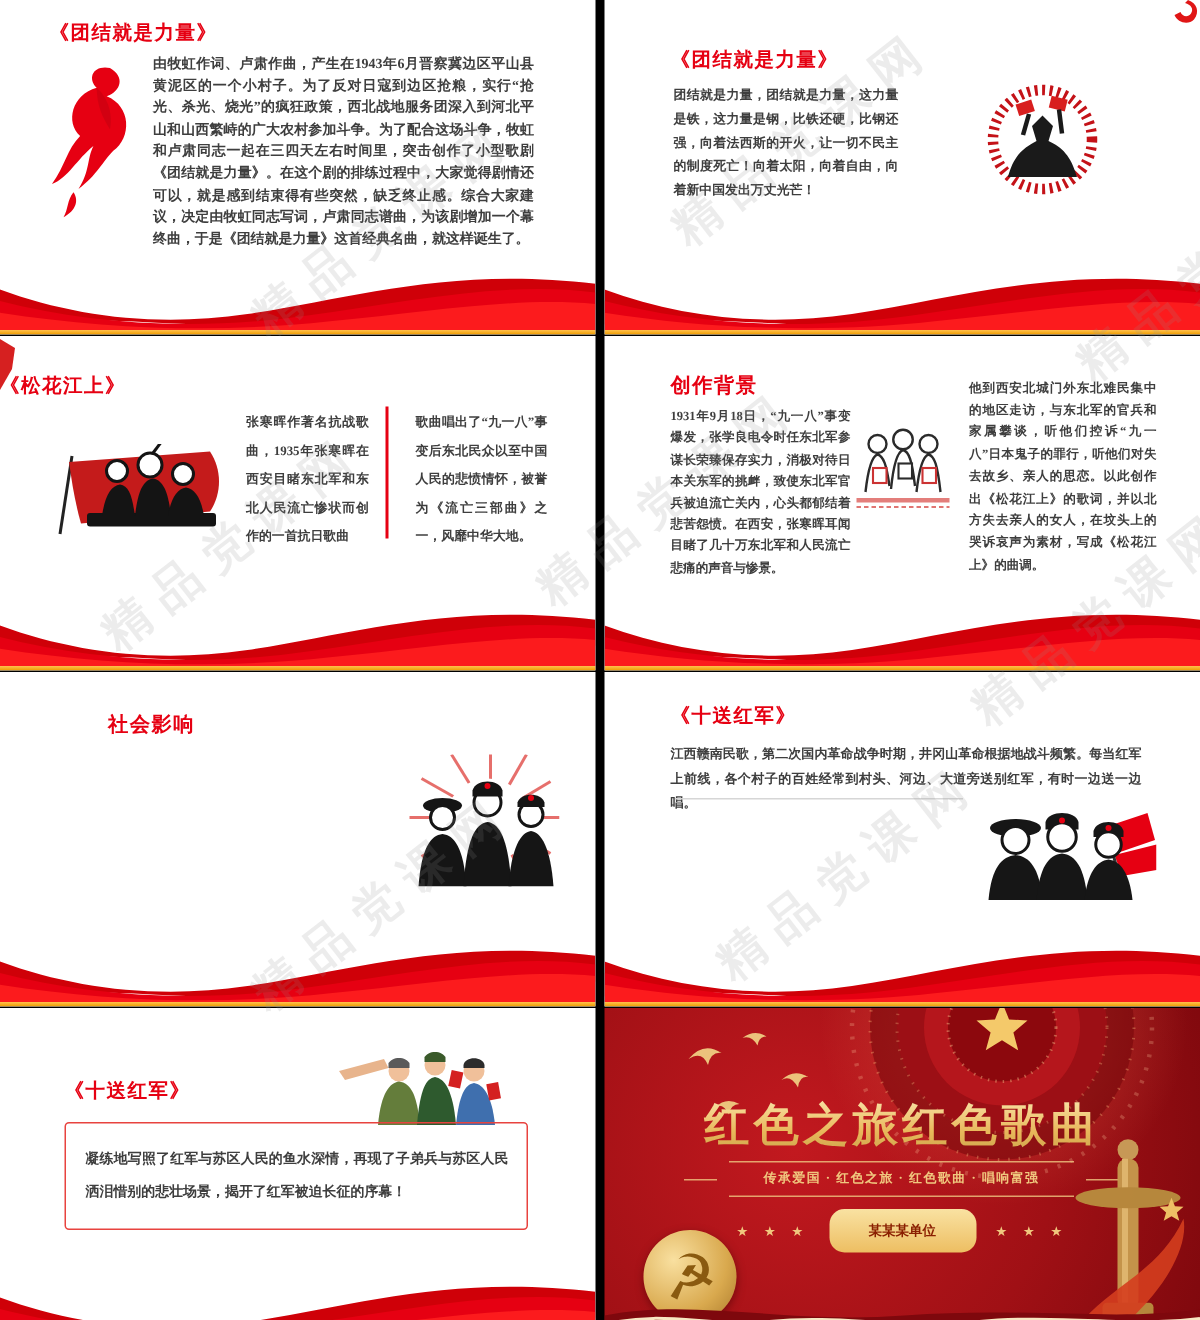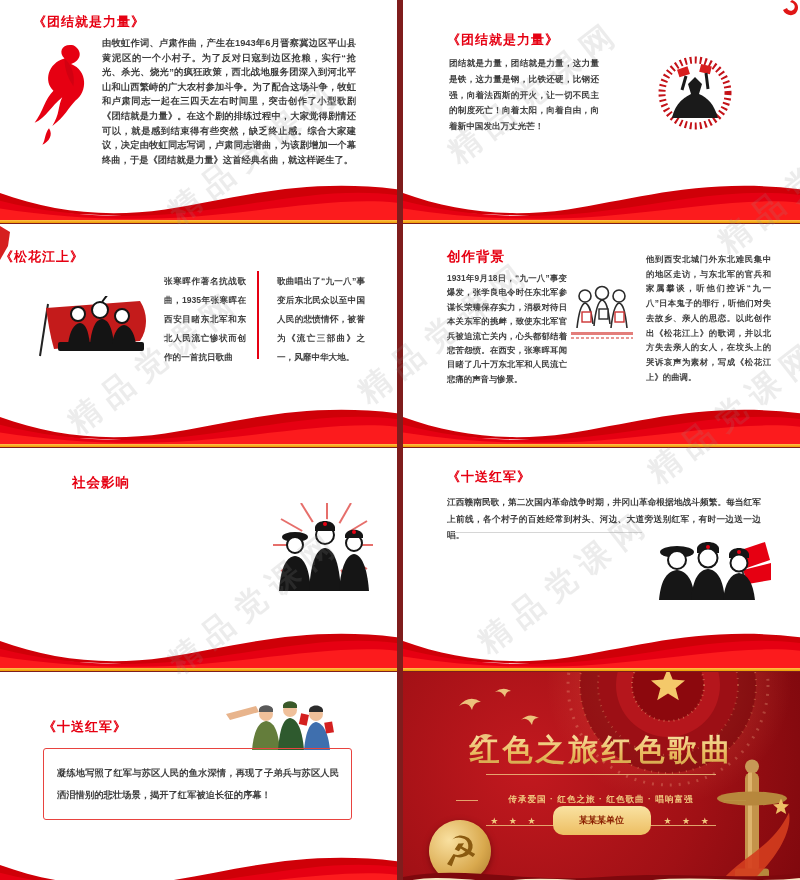--- a/index.html
+++ b/index.html
@@ -1,17 +1,17 @@
 <!DOCTYPE html>
 <html><head>
 <meta charset="utf-8">
 <style>
   html,body{margin:0;padding:0;background:#fff;}
-  #canvas{position:relative;width:800px;height:880px;background:#7f1d1d;overflow:hidden;
-          font-family:Liberation Sans, sans-serif;}
+  #canvas{position:relative;width:800px;height:880px;background:#000000;overflow:hidden;
+          font-family:Liberation Serif, serif;}
   .slide{position:absolute;width:397px;height:223px;background:#fff;overflow:hidden;}
   .goldline{position:absolute;left:0;right:0;bottom:0;height:3px;
             background:linear-gradient(#ffc14d,#ee9c00);}
   .wave{position:absolute;left:0;bottom:3px;width:100%;height:54px;}
   .title-red{position:absolute;color:#e60012;font-weight:800;letter-spacing:1px;
              white-space:nowrap;}
   .body-txt{position:absolute;color:#3e3e3e;font-weight:600;text-align:justify;}
   .vdiv{position:absolute;background:#e60012;}
   .hdiv{position:absolute;background:#d6d6d6;}
   .illu{position:absolute;}
@@ -56,21 +56,21 @@
     radial-gradient(circle at 32% 42%, #c2191f, #a01015 58%, #7e080d 100%);}
   .ceiling{position:absolute;left:160px;top:-92px;width:210px;height:210px;}
   .cover-title{position:absolute;left:0;width:100%;top:58px;text-align:center;
     font-size:30px;font-weight:800;letter-spacing:3px;color:#f3cf7e;
     background:linear-gradient(#fbe7ae,#e8b75a 60%,#caa24a);
     -webkit-background-clip:text;background-clip:text;-webkit-text-fill-color:transparent;
     text-shadow:0 2px 3px rgba(80,0,0,.0);white-space:nowrap;}
   .cover-sub{position:absolute;left:83px;top:102px;width:230px;text-align:center;
     color:#f0c77e;font-size:8.6px;font-weight:700;letter-spacing:1px;
     border-top:1px solid rgba(240,200,130,.8);border-bottom:1px solid rgba(240,200,130,.8);
-    padding:19px 0;}
+    padding:5px 0;}
   .cover-sub::before,.cover-sub::after{content:"";position:absolute;top:50%;width:22px;height:1px;
     background:rgba(240,200,130,.8);}
   .cover-sub::before{left:-30px;} .cover-sub::after{right:-30px;}
   .unit-row{position:absolute;left:0;width:100%;top:134px;display:flex;
     align-items:center;justify-content:center;gap:13px;}
   .stars{color:#f0c77e;font-size:9px;letter-spacing:4px;white-space:nowrap;}
   .unit-pill{width:98px;height:29px;border-radius:10px;
     background:linear-gradient(#f9e2a2,#edbe62);display:flex;align-items:center;
     justify-content:center;color:#8a1f00;font-size:9px;font-weight:800;}
   .emblem{position:absolute;left:26px;top:148px;width:62px;height:62px;border-radius:50%;

